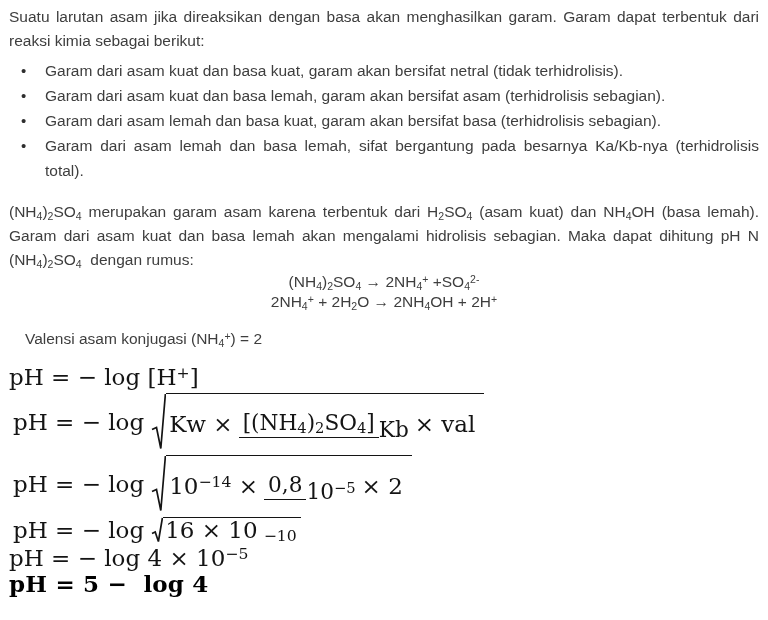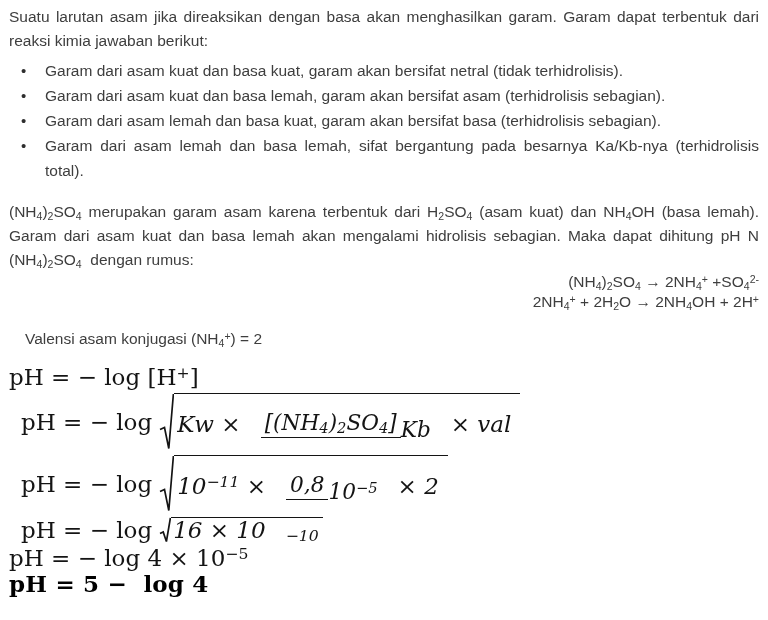--- a/index.html
+++ b/index.html
@@ -23,37 +23,36 @@
     font-size: 15.5px; line-height: 25px; text-align: justify;
   }
   ul.bullets li::before {
     content: "\2022";
     position: absolute; left: 12px; top: 0;
     color: #2e2e2e; font-size: 15px;
   }
 
   .p2 { margin-top: 17px; text-align: justify; }
 
-  .reactions { text-align: right; font-size: 15.5px; line-height: 20px; margin: 0; }
+  .reactions { text-align: center; font-size: 15.5px; line-height: 20px; margin: 0; }
   .valence { font-size: 15.5px; line-height: 22px; margin: 16px; }
 
   .math { margin-top: 16px; font-family: "DejaVu Serif", serif; font-size: 23px; color: #141414; }
   .mline { margin: 2px 0; line-height: 23px; }
-  .mrow  { display: flex; align-items: center; margin: 4px 12px; }
+  .mrow  { display: flex; align-items: center; margin: 4px 4px; }
   .mpre  { margin-right: 7px; white-space: pre; }
 
   .sqrt { display: inline-flex; align-items: stretch; }
   .radwrap { display: flex; width: 15px; flex: 0 0 15px; }
   .radwrap svg { width: 100%; height: 100%; display: block; }
   .radwrap path { fill: none; stroke: #141414; stroke-width: 1.7; }
   .sqrt-body {
     border-top: 1.5px solid #141414;
-    display: flex; align-items: center; gap: 20px;
+    display: flex; align-items: center; gap: 6px;
     padding: 5px 9px 2px 3px;
-    font-style: italic;
   }
   .frac { display: inline-flex; flex-direction: row; align-items: center; font-size: 0.94em; line-height: 1.22; }
   .frac .num { border-bottom: 1.4px solid #141414; padding: 0 4px 1px 4px; }
   .frac .den { padding-top: 12px; }
 
   .sqrt-s { height: 26px; }
   .sqrt-s .radwrap { width: 12px; flex-basis: 12px; }
   .sb-s { padding: 2px 4px 0 2px; align-items: flex-end; }
 
   .mbold { font-weight: bold; color: #000000; letter-spacing: 0.2px; }
@@ -66,21 +65,21 @@
     text-decoration: underline;
     text-decoration-thickness: 2px;
     text-underline-offset: 3px;
   }
 </style>
 </head>
 <body>
 
 <div class="page">
 
-  <p class="para p1">Suatu larutan asam jika direaksikan dengan basa akan menghasilkan garam. Garam dapat terbentuk dari reaksi kimia jawaban berikut:</p>
+  <p class="para p1">Suatu larutan asam jika direaksikan dengan basa akan menghasilkan garam. Garam dapat terbentuk dari reaksi kimia sebagai berikut:</p>
 
   <ul class="bullets">
     <li><span>Garam dari asam kuat dan basa kuat, garam akan bersifat netral (tidak terhidrolisis).</span></li>
     <li><span>Garam dari asam kuat dan basa lemah, garam akan bersifat asam (terhidrolisis sebagian).</span></li>
     <li><span>Garam dari asam lemah dan basa kuat, garam akan bersifat basa (terhidrolisis sebagian).</span></li>
     <li><span>Garam dari asam lemah dan basa lemah, sifat bergantung pada besarnya Ka/Kb-nya (terhidrolisis total).</span></li>
   </ul>
 
   <p class="para p2">(NH<sub>4</sub>)<sub>2</sub>SO<sub>4</sub> merupakan garam asam karena terbentuk dari H<sub>2</sub>SO<sub>4</sub> (asam kuat) dan NH<sub>4</sub>OH (basa lemah). Garam dari asam kuat dan basa lemah akan mengalami hidrolisis sebagian. Maka dapat dihitung pH N (NH<sub>4</sub>)<sub>2</sub>SO<sub>4</sub>&nbsp; dengan rumus:</p>
 
@@ -116,21 +115,21 @@
 
     <div class="mrow">
       <span class="mpre">pH = − log</span>
       <span class="sqrt">
         <span class="radwrap">
           <svg viewBox="0 0 15 58" preserveAspectRatio="none">
               <path d="M1 36.5 L5.5 34.5 L9.8 55.5 L14.4 1"></path>
             </svg>
         </span>
         <span class="sqrt-body">
-          <span>10<sup>−11</sup> ×</span>
+          <span>10<sup>−14</sup> ×</span>
           <span class="frac">
             <span class="num">0,8</span>
             <span class="den">10<sup>−5</sup></span>
           </span>
           <span>× 2</span>
         </span>
       </span>
     </div>
 
     <div class="mrow">

